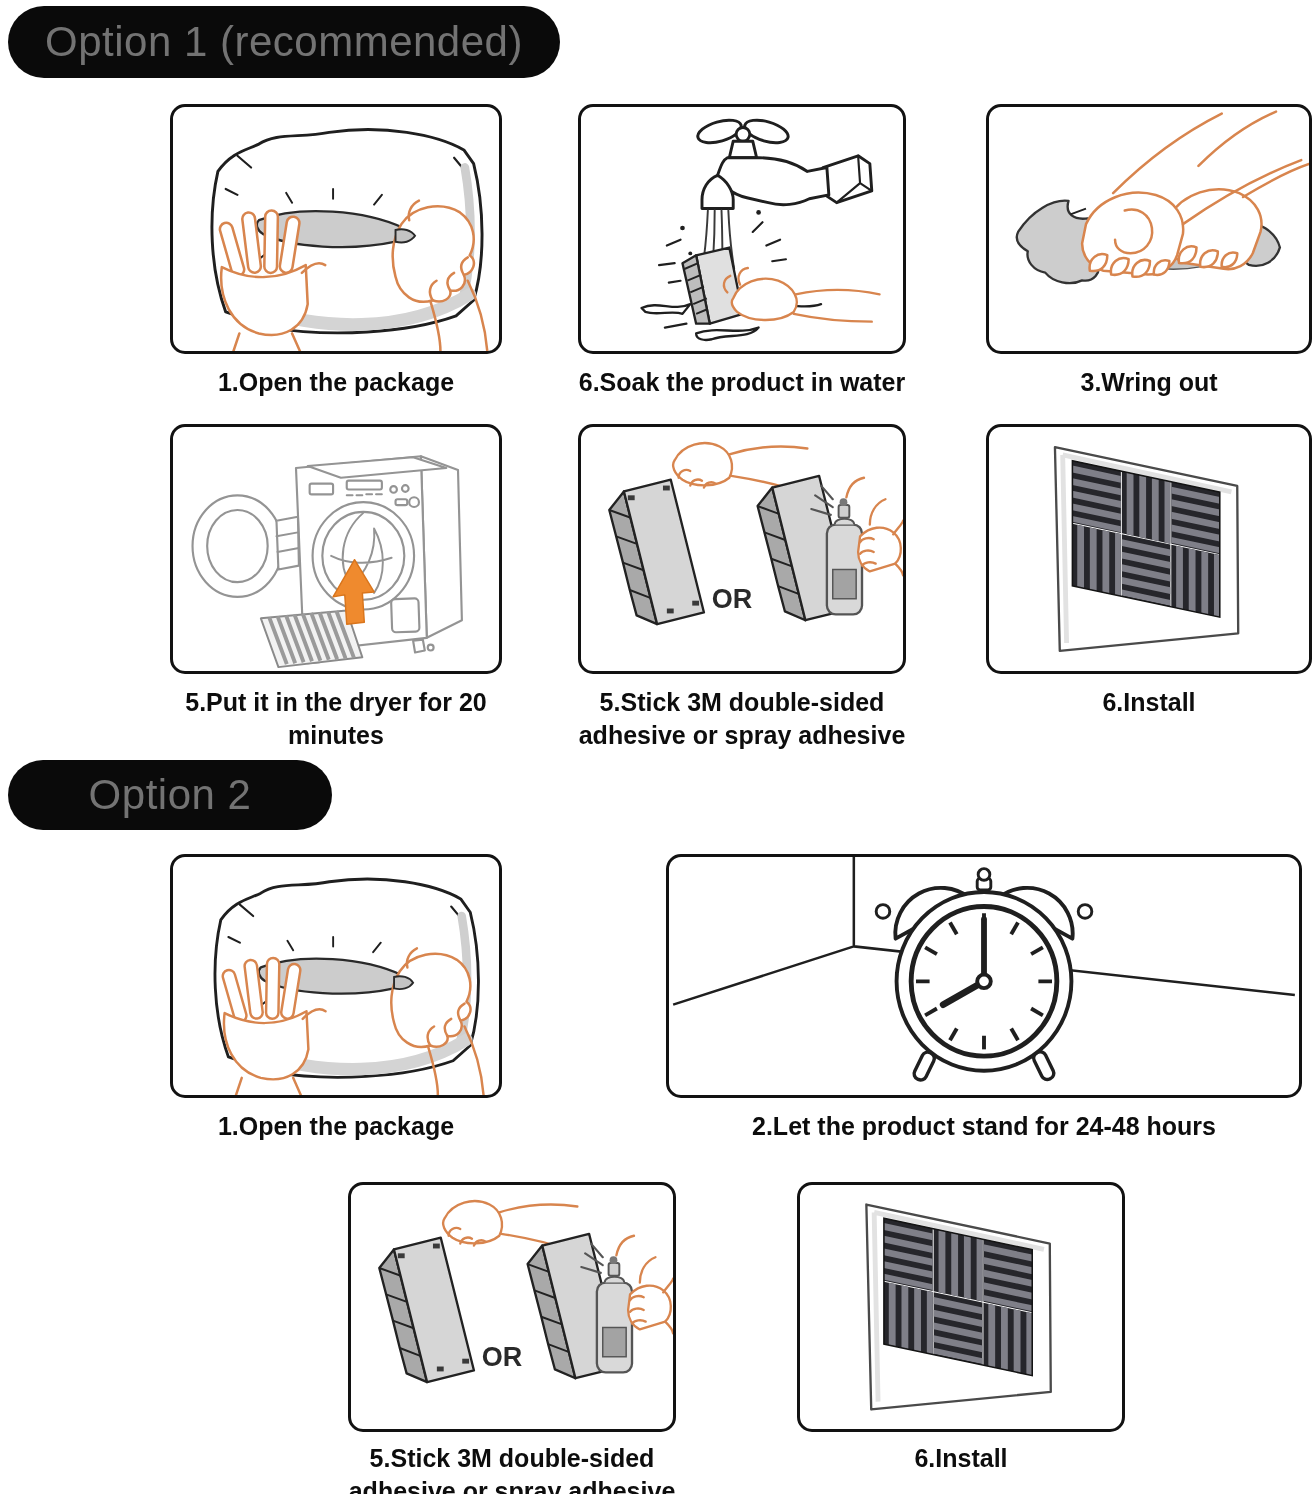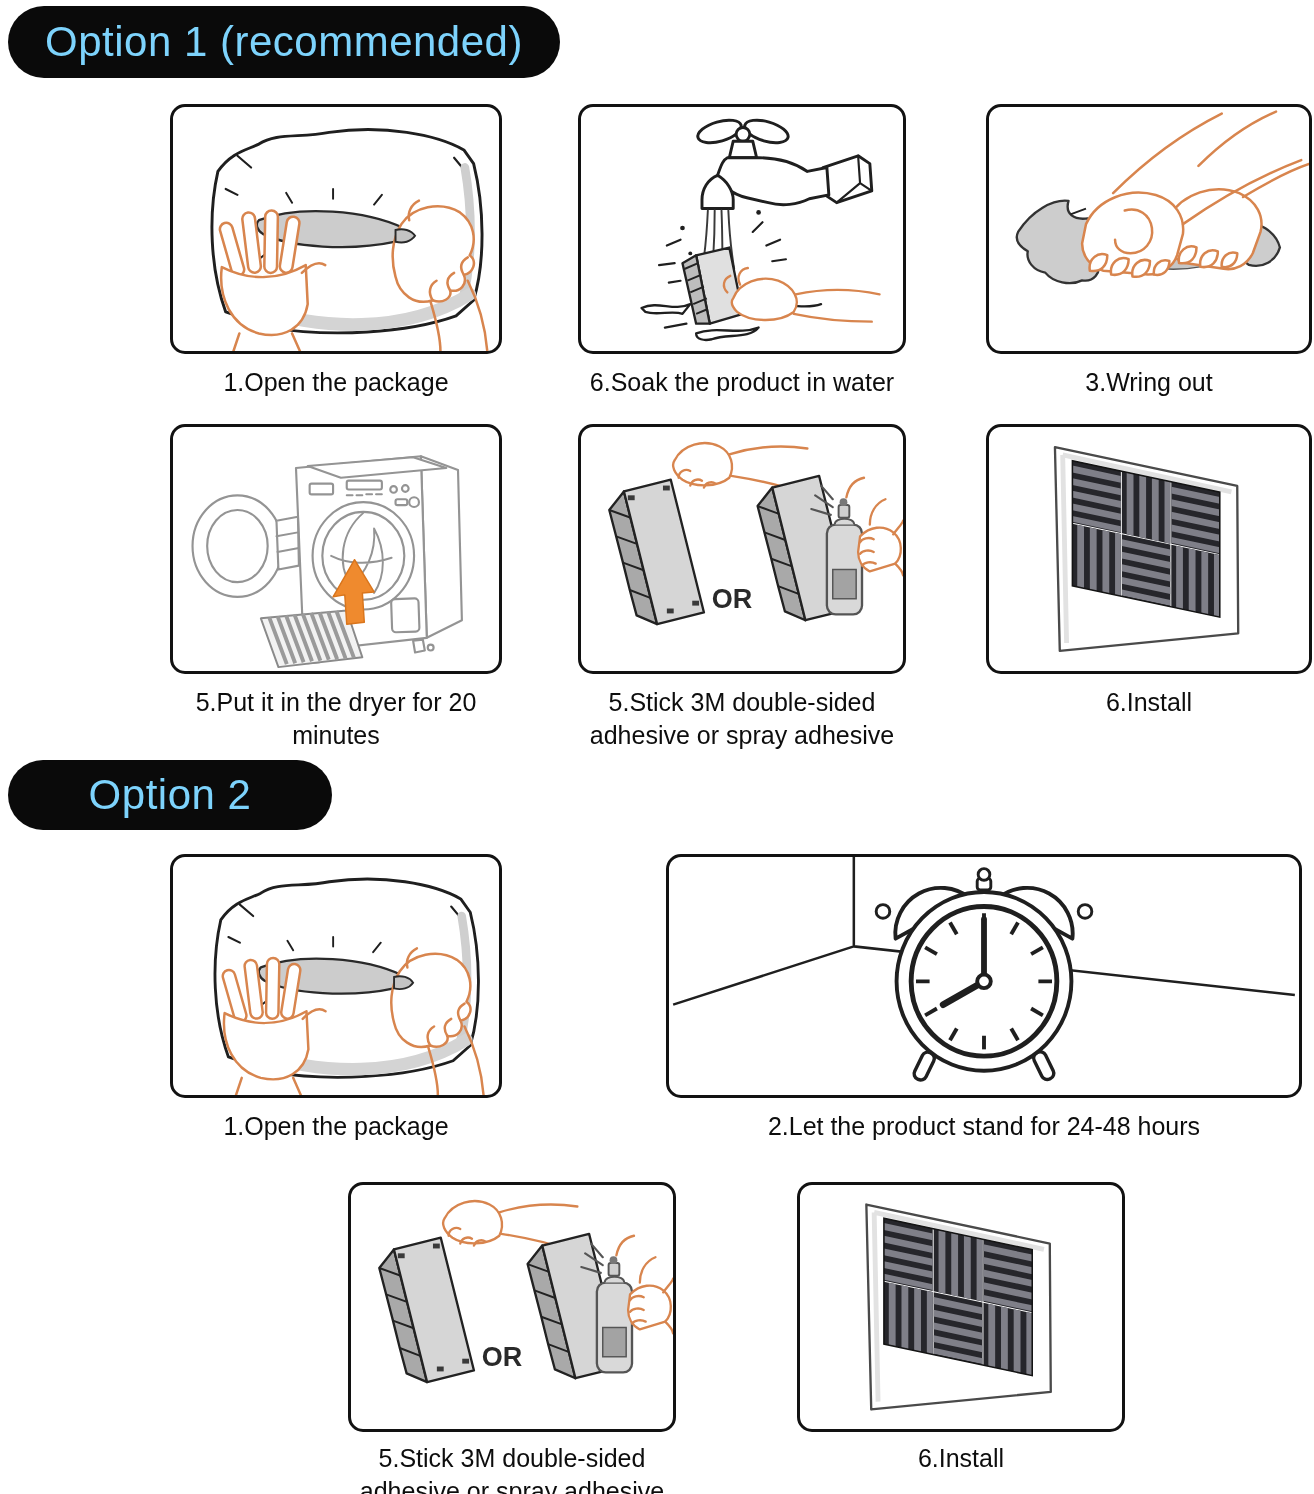--- a/index.html
+++ b/index.html
@@ -1,23 +1,23 @@
 <!DOCTYPE html>
 <html><head>
 <meta charset="utf-8">
 <style>
   html,body{margin:0;padding:0;background:#fff;}
   body{width:1314px;height:1494px;position:relative;font-family:"Liberation Sans",sans-serif;color:#111;}
   .page{position:absolute;left:0;top:0;width:1314px;height:1494px;background:#fff;overflow:hidden;}
-  .pill{position:absolute;background:#0a0a0a;color:#7dd3fc;display:flex;align-items:center;justify-content:center;border-radius:40px;font-weight:400;letter-spacing:0.5px;}
+  .pill{position:absolute;background:#0a0a0a;color:#737373;display:flex;align-items:center;justify-content:center;border-radius:40px;font-weight:400;letter-spacing:0.5px;}
   .pill-1{left:8px;top:6px;width:552px;height:72px;font-size:42px;}
   .pill-2{left:8px;top:760px;width:324px;height:70px;font-size:42px;}
   .box{position:absolute;border:3px solid #121212;border-radius:15px;background:#fff;box-sizing:border-box;overflow:hidden;}
   .box svg{width:100%;height:100%;display:block;}
-  .caption{position:absolute;font-size:25px;font-weight:400;color:#0d0d0d;text-align:center;line-height:1.32;}
+  .caption{position:absolute;font-size:25px;font-weight:700;color:#0d0d0d;text-align:center;line-height:1.32;}
   .or-label{position:absolute;font-size:27px;font-weight:600;color:#2a2a2a;transform:translate(-50%,-50%);margin-top:43px;}
   .hidden-defs{position:absolute;width:0;height:0;overflow:hidden;}
 </style>
 </head>
 <body>
 
 <svg class="hidden-defs" aria-hidden="true">
   <defs>
 
     <g id="sym-open">

